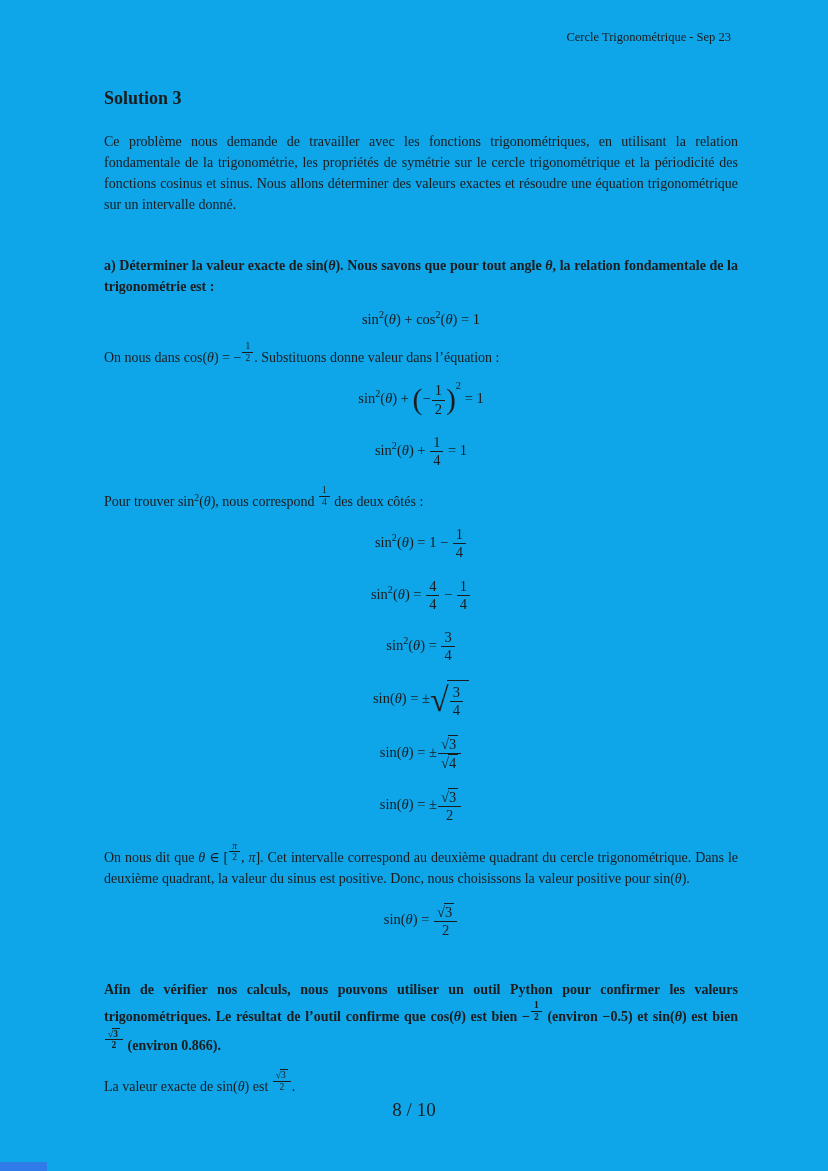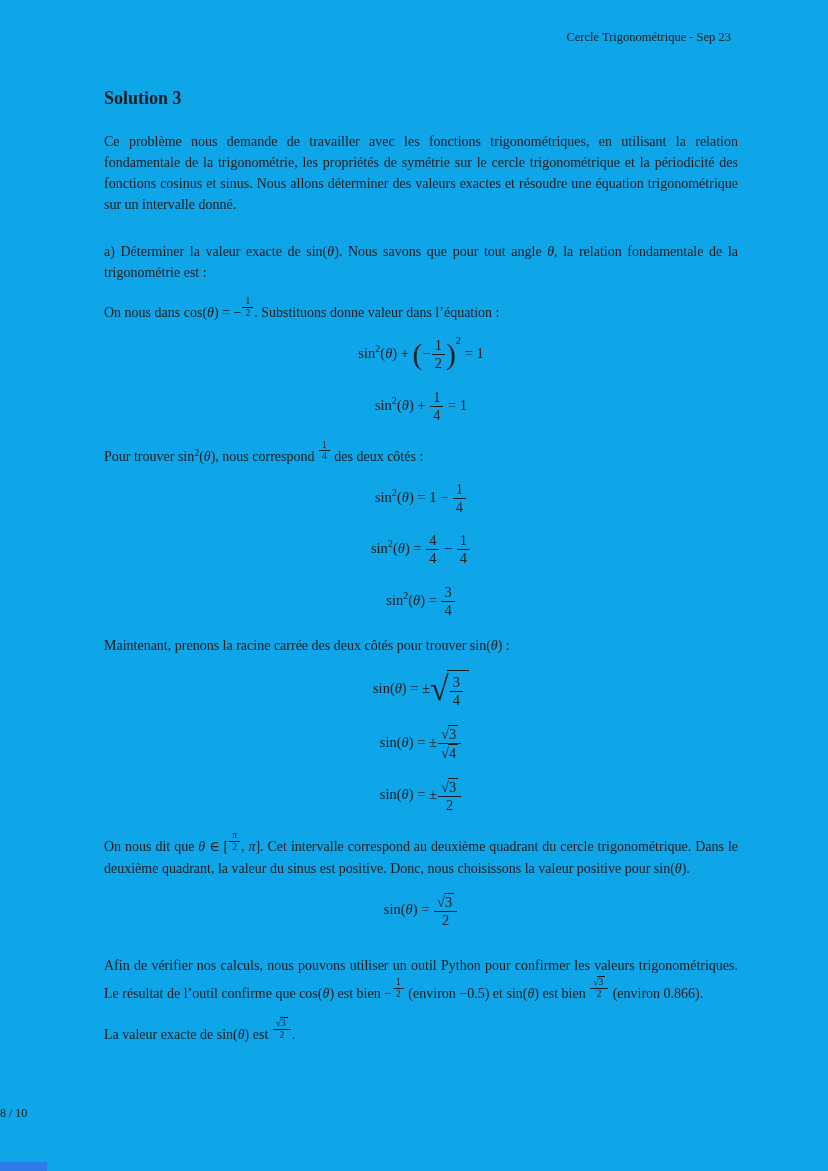--- a/index.html
+++ b/index.html
@@ -4,66 +4,66 @@
 <style>
   html,body{margin:0;padding:0;background:#ffffff;}
   .page{
     position:relative;width:828px;height:1171px;background:#0ea5e9;
     font-family:"Liberation Serif","DejaVu Serif",serif;color:#1c1c1c;overflow:hidden;
   }
   .header{position:absolute;top:30px;right:97px;font-size:12.5px;color:#1c1c1c;}
   .content{position:absolute;top:88px;left:104px;width:634px;}
   .title{font-size:18px;font-weight:bold;margin:0 0 22px 0;}
   .para{font-size:14px;line-height:1.5;text-align:justify;margin:0 0 13px 0;}
-  .gap{margin-top:26px;}
+  .gap{margin-top:40px;font-weight:bold;}
   .eq{font-size:14.5px;text-align:center;margin:10px 0 13px 0;line-height:1.25;}
   .eq.tall{margin:14px 0 16px 0;}
   
   .mi{font-style:italic;}
   sup.msup{font-size:70%;line-height:0;vertical-align:super;}
   .mfrac{display:inline-block;vertical-align:middle;text-align:center;line-height:1.18;margin:0 1px;}
   .mfrac .mnum,.mfrac .mden{display:block;padding:0 3px;}
   .mfrac .mden{border-top:1px solid #1c1c1c;}
   .mfrac.small{font-size:68%;line-height:1.12;vertical-align:0.18em;}
   .msqrt{display:inline-block;white-space:nowrap;}
   .msqrt .mrad{display:inline-block;}
   .msqrt .mrand{display:inline-block;border-top:1px solid #1c1c1c;padding:0 2px 0 1px;margin-left:-1px;}
   .msqrt.big{display:inline-flex;align-items:center;vertical-align:middle;}
   .msqrt.big .mrad{font-size:235%;line-height:1;font-weight:400;}
   .msqrt.big .mrand{border-top:1.3px solid #1c1c1c;padding:3px 5px 0 2px;margin-left:-2px;}
   .mparen{display:inline-block;white-space:nowrap;vertical-align:middle;}
   .mlp,.mrp{font-size:205%;font-weight:400;vertical-align:middle;line-height:0.9;}
   .mpc{display:inline-block;vertical-align:middle;}
   sup.mpsup{font-size:72%;line-height:0;vertical-align:1.35em;}
-  .footer{position:absolute;bottom:50px;left:0;width:100%;font-size:12px;}
+  .footer{position:absolute;bottom:50px;left:0;width:100%;text-align:center;font-size:19px;}
   .progress-bar{position:absolute;left:0;bottom:0;width:47px;height:9px;}
 </style>
 </head>
 <body>
 
 <div class="page">
   <div class="header">Cercle Trigonométrique - Sep 23</div>
 
   <div class="content">
     <h1 class="title">Solution 3</h1>
 
     <p class="para"><span>Ce problème nous demande de travailler avec les fonctions trigonométriques, en utilisant la relation fondamentale de la trigonométrie, les propriétés de symétrie sur le cercle trigonométrique et la périodicité des fonctions cosinus et sinus. Nous allons déterminer des valeurs exactes et résoudre une équation trigonométrique sur un intervalle donné.</span></p>
 
     <p class="para gap"><span>a) Déterminer la valeur exacte de sin(</span><span class="mi">θ</span><span>). Nous savons que pour tout angle </span><span class="mi">θ</span><span>, la relation fondamentale de la trigonométrie est :</span></p>
+    <div class="eq"><span>sin</span><sup class="msup">2</sup><span>(</span><span class="mi">θ</span><span>) + cos</span><sup class="msup">2</sup><span>(</span><span class="mi">θ</span><span>) = 1</span></div>
 
     <p class="para"><span>On nous dans cos(</span><span class="mi">θ</span><span>) = −</span><span class="mfrac small"><span class="mnum"><span>1</span></span><span class="mden"><span>2</span></span></span><span>. Substituons donne valeur dans l’équation :</span></p>
     <div class="eq tall"><span>sin</span><sup class="msup">2</sup><span>(</span><span class="mi">θ</span><span>) + </span><span class="mparen"><span class="mlp">(</span><span class="mpc"><span>−</span><span class="mfrac"><span class="mnum"><span>1</span></span><span class="mden"><span>2</span></span></span></span><span class="mrp">)</span><sup class="mpsup">2</sup></span><span> = 1</span></div>
     <div class="eq tall"><span>sin</span><sup class="msup">2</sup><span>(</span><span class="mi">θ</span><span>) + </span><span class="mfrac"><span class="mnum"><span>1</span></span><span class="mden"><span>4</span></span></span><span> = 1</span></div>
 
     <p class="para"><span>Pour trouver sin</span><sup class="msup">2</sup><span>(</span><span class="mi">θ</span><span>), nous correspond </span><span class="mfrac small"><span class="mnum"><span>1</span></span><span class="mden"><span>4</span></span></span><span> des deux côtés :</span></p>
     <div class="eq tall"><span>sin</span><sup class="msup">2</sup><span>(</span><span class="mi">θ</span><span>) = 1 − </span><span class="mfrac"><span class="mnum"><span>1</span></span><span class="mden"><span>4</span></span></span></div>
     <div class="eq tall"><span>sin</span><sup class="msup">2</sup><span>(</span><span class="mi">θ</span><span>) = </span><span class="mfrac"><span class="mnum"><span>4</span></span><span class="mden"><span>4</span></span></span><span> − </span><span class="mfrac"><span class="mnum"><span>1</span></span><span class="mden"><span>4</span></span></span></div>
     <div class="eq tall"><span>sin</span><sup class="msup">2</sup><span>(</span><span class="mi">θ</span><span>) = </span><span class="mfrac"><span class="mnum"><span>3</span></span><span class="mden"><span>4</span></span></span></div>
 
-    <p class="para"><span>Maintenant, prenons la racine carrée des deux côtés pour trouver sin(</span><span class="mi">θ</span><span>) :</span></p>
     <div class="eq tall"><span>sin(</span><span class="mi">θ</span><span>) = ±</span><span class="msqrt big">
           <span class="mrad">√</span>
           <span class="mrand"><span class="mfrac"><span class="mnum"><span>3</span></span><span class="mden"><span>4</span></span></span></span>
         </span></div>
     <div class="eq tall"><span>sin(</span><span class="mi">θ</span><span>) = ±</span><span class="mfrac"><span class="mnum"><span class="msqrt"><span class="mrad">√</span><span class="mrand"><span>3</span></span></span></span><span class="mden"><span class="msqrt"><span class="mrad">√</span><span class="mrand"><span>4</span></span></span></span></span></div>
     <div class="eq tall"><span>sin(</span><span class="mi">θ</span><span>) = ±</span><span class="mfrac"><span class="mnum"><span class="msqrt"><span class="mrad">√</span><span class="mrand"><span>3</span></span></span></span><span class="mden"><span>2</span></span></span></div>
 
     <p class="para"><span>On nous dit que </span><span class="mi">θ</span><span> ∈ [</span><span class="mfrac small"><span class="mnum"><span class="mi">π</span></span><span class="mden"><span>2</span></span></span><span>, </span><span class="mi">π</span><span>]. Cet intervalle correspond au deuxième quadrant du cercle trigonométrique. Dans le deuxième quadrant, la valeur du sinus est positive. Donc, nous choisissons la valeur positive pour sin(</span><span class="mi">θ</span><span>).</span></p>
     <div class="eq tall"><span>sin(</span><span class="mi">θ</span><span>) = </span><span class="mfrac"><span class="mnum"><span class="msqrt"><span class="mrad">√</span><span class="mrand"><span>3</span></span></span></span><span class="mden"><span>2</span></span></span></div>
 

